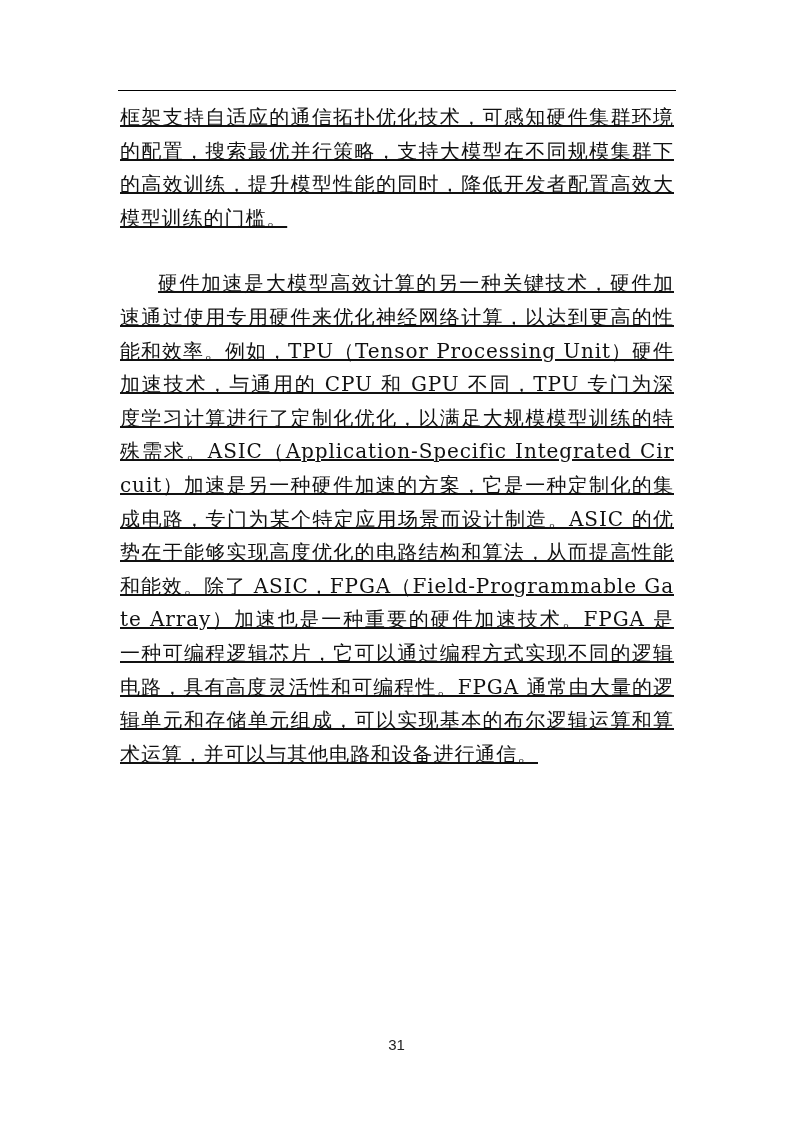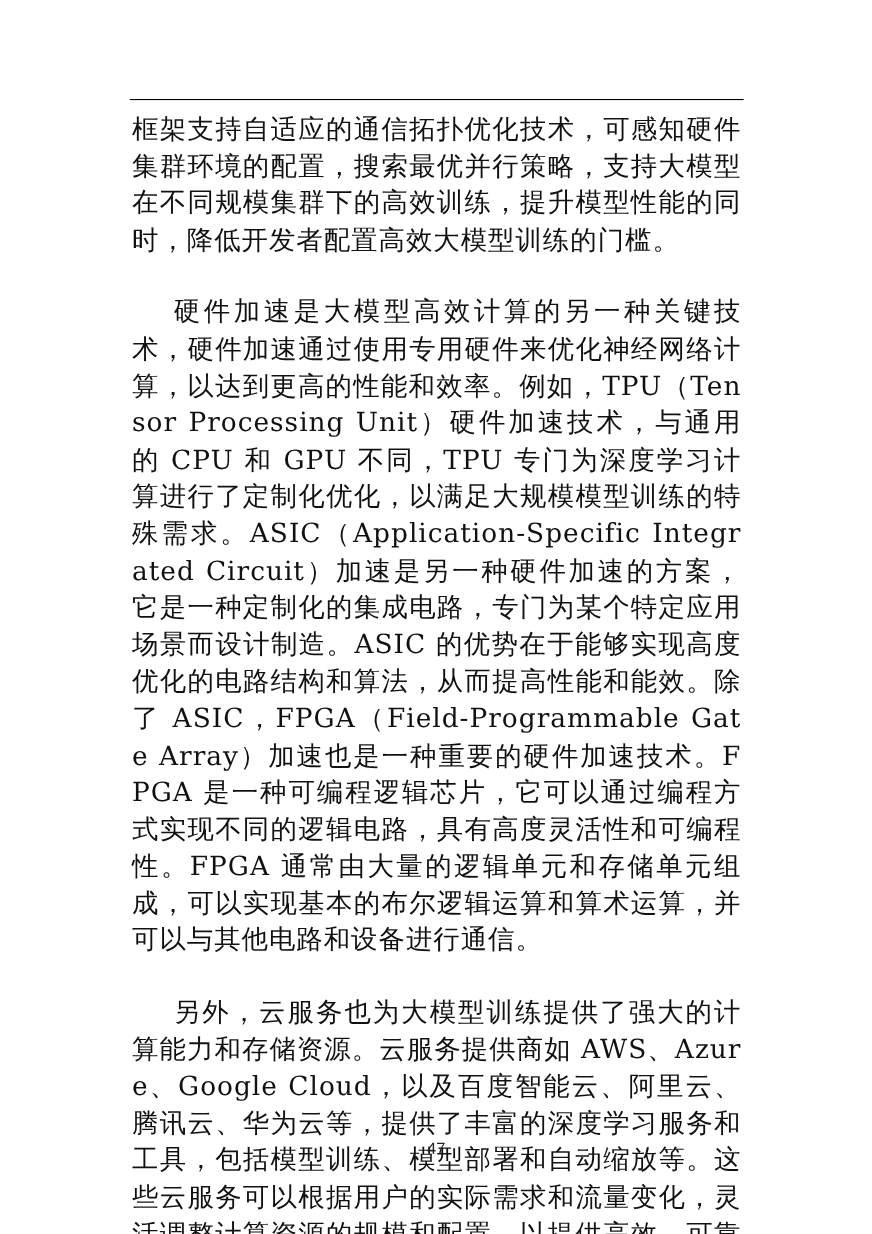--- a/index.html
+++ b/index.html
@@ -24,26 +24,27 @@
       border-top: 1.3px solid #000000;
     }
     .content {
       position: absolute;
       left: 120px;
       top: 101px;
       width: 554px;
     }
     .para {
       margin: 0;
-      font-size: 24px;
+      font-size: 20px;
       line-height: 33.6px;
       text-align: justify;
       text-justify: inter-character;
       letter-spacing: 0.9px;
       word-break: break-all;
+      text-decoration: underline;
     }
     .para.indent {
       text-indent: 38px;
       margin-top: 32px;
     }
     .page-number {
       position: absolute;
       left: 0;
       width: 793px;
       top: 1036px;
@@ -54,16 +55,15 @@
     }
   </style>
 </head>
 <body>
 
 <div class="header-rule"></div>
 
 <div class="content">
   <p class="para">框架支持自适应的通信拓扑优化技术，可感知硬件集群环境的配置，搜索最优并行策略，支持大模型在不同规模集群下的高效训练，提升模型性能的同时，降低开发者配置高效大模型训练的门槛。</p>
   <p class="para indent">硬件加速是大模型高效计算的另一种关键技术，硬件加速通过使用专用硬件来优化神经网络计算，以达到更高的性能和效率。例如，TPU（Tensor Processing Unit）硬件加速技术，与通用的 CPU 和 GPU 不同，TPU 专门为深度学习计算进行了定制化优化，以满足大规模模型训练的特殊需求。ASIC（Application-Specific Integrated Circuit）加速是另一种硬件加速的方案，它是一种定制化的集成电路，专门为某个特定应用场景而设计制造。ASIC 的优势在于能够实现高度优化的电路结构和算法，从而提高性能和能效。除了 ASIC，FPGA（Field-Programmable Gate Array）加速也是一种重要的硬件加速技术。FPGA 是一种可编程逻辑芯片，它可以通过编程方式实现不同的逻辑电路，具有高度灵活性和可编程性。FPGA 通常由大量的逻辑单元和存储单元组成，可以实现基本的布尔逻辑运算和算术运算，并可以与其他电路和设备进行通信。</p>
-  <p class="para indent">另外，云服务也为大模型训练提供了强大的计算能力和存储资源。云服务提供商如 AWS、Azure、Google Cloud，以及百度智能云、阿里云、腾讯云、华为云等，提供了丰富的深度学习服务和工具，包括模型训练、模型部署和自动缩放等。这些云服务可以根据用户的实际需求和流量变化，灵活调整计算资源的规模和配置，以提供高效、可靠的服务。</p>
 </div>
 
-<div class="page-number">47</div>
+<div class="page-number">31</div>
 
 </body></html>

